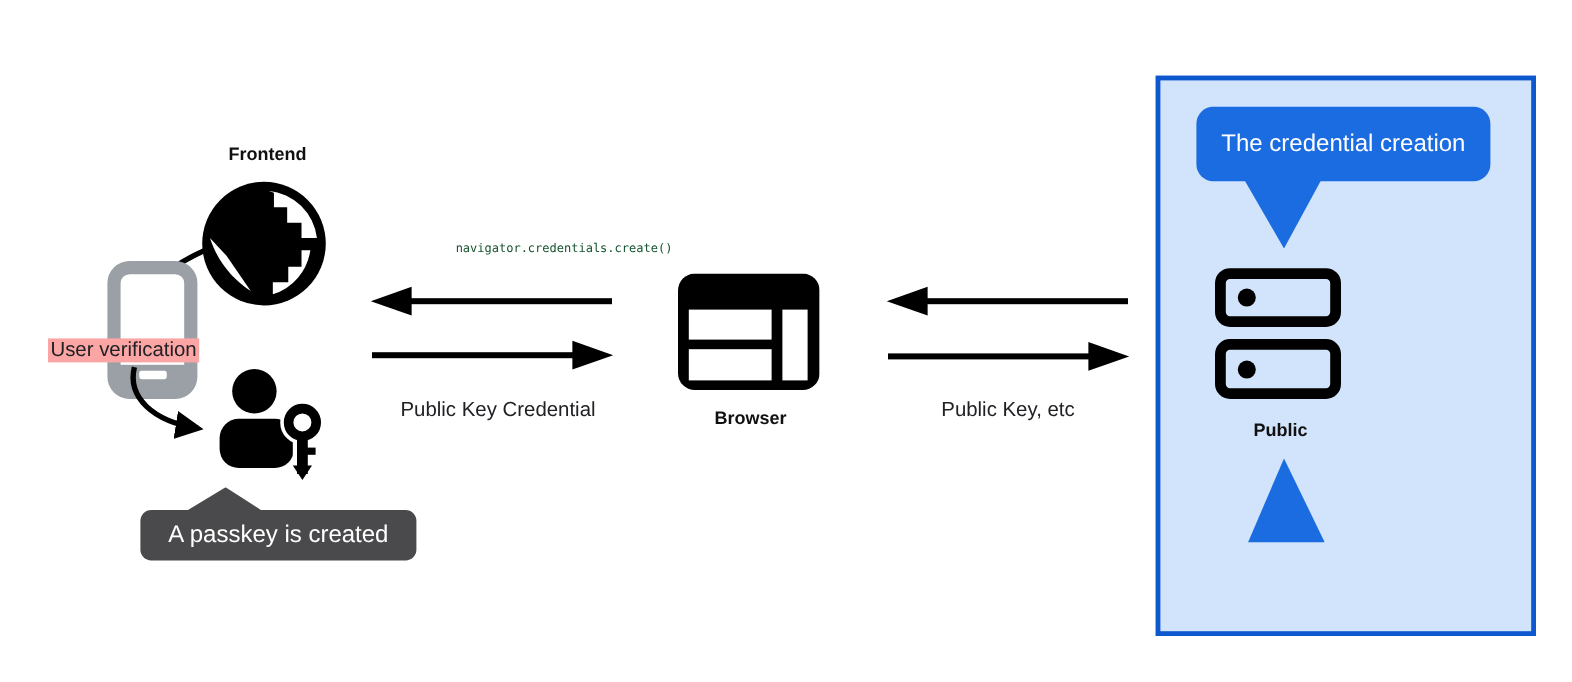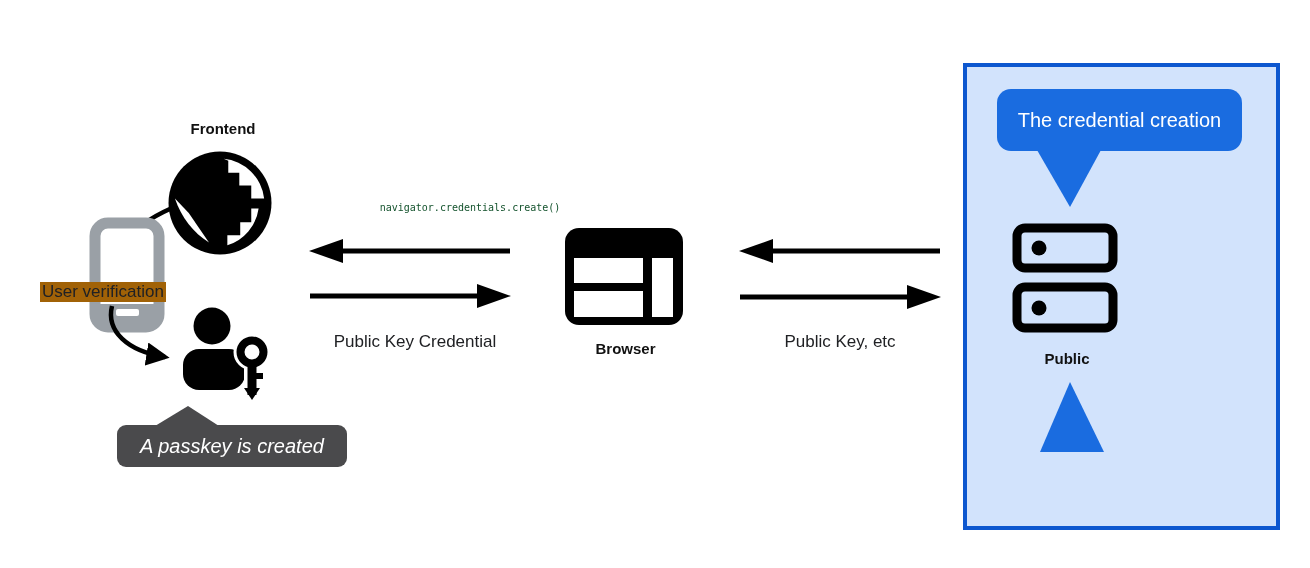--- a/index.html
+++ b/index.html
@@ -5,26 +5,26 @@
   html,body{margin:0;padding:0;background:#fff;}
   .canvas{
     position:relative;width:1310px;height:568px;background:#ffffff;overflow:hidden;
     font-family:"Liberation Sans", sans-serif;color:#111;
   }
   .abs{position:absolute;}
   .lbl{font-size:17px;color:#202124;white-space:nowrap;}
   .lbl-bold{font-size:15px;font-weight:bold;color:#111;white-space:nowrap;}
   .center{text-align:center;}
   .code{font-family:"DejaVu Sans Mono","Liberation Mono",monospace;font-size:10px;color:#14532d;margin-left:36px;}
-  .white-bg{background:#a16207;padding:0 2px;}
+  .white-bg{background:#fca5a5;padding:0 2px;}
   .bubble{
     display:flex;flex-direction:row;align-items:center;justify-content:center;
     color:#ffffff;font-size:20px;line-height:27px;text-align:center;
   }
-  .bubble-dark{background:var(--bubble-dark);border-radius:9px;font-style:italic;}
+  .bubble-dark{background:var(--bubble-dark);border-radius:9px;}
   .bubble-blue{background:var(--bubble-blue);border-radius:14px;}
   .panel{
     background:var(--panel-fill);
     border:4px solid var(--panel-border);
     box-sizing:border-box;
   }
   svg{display:block;}
 </style>
 </head>
 <body>

